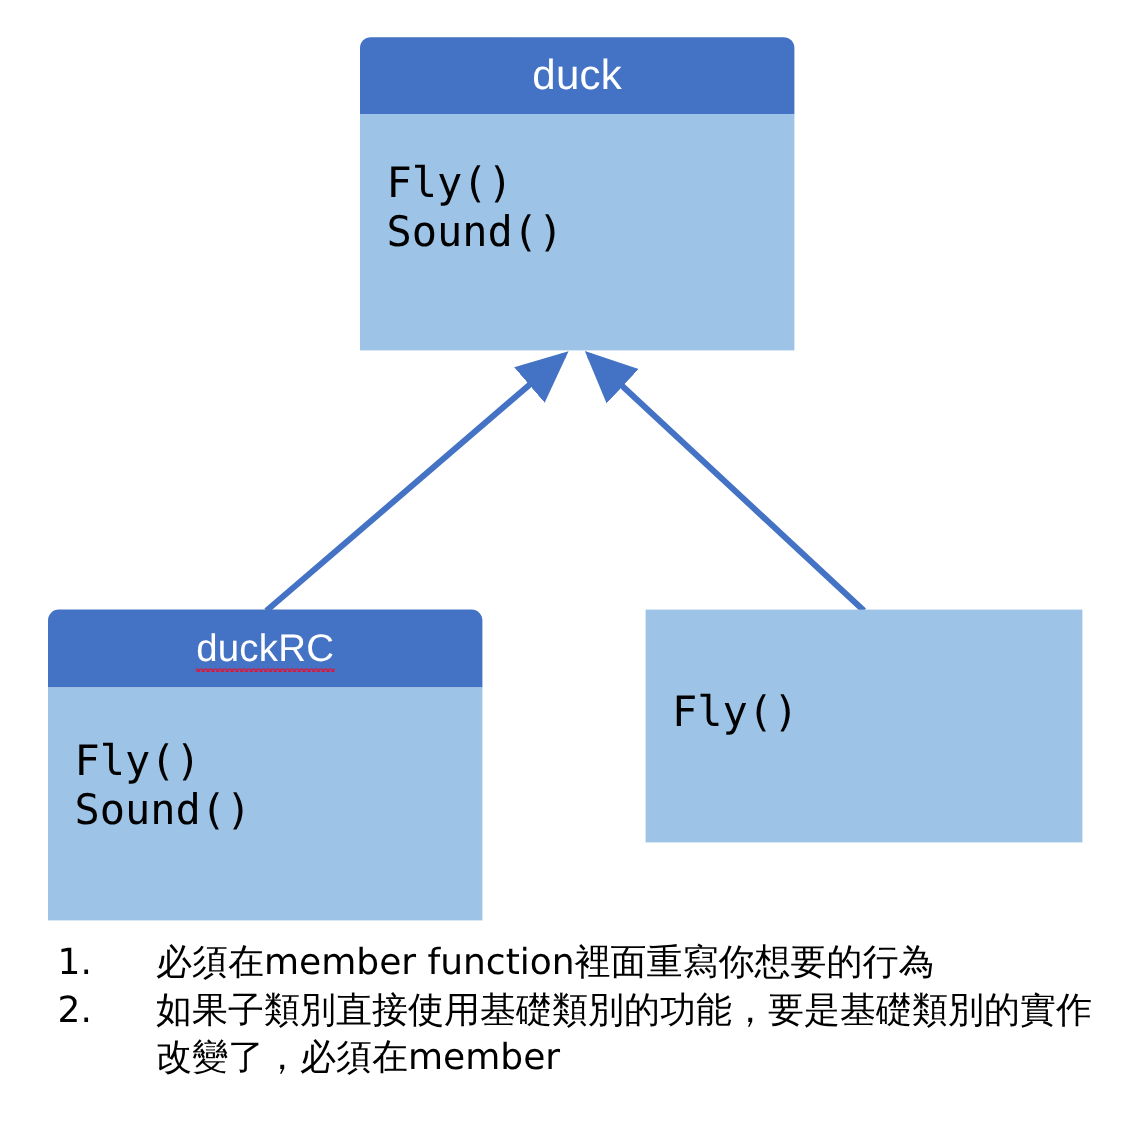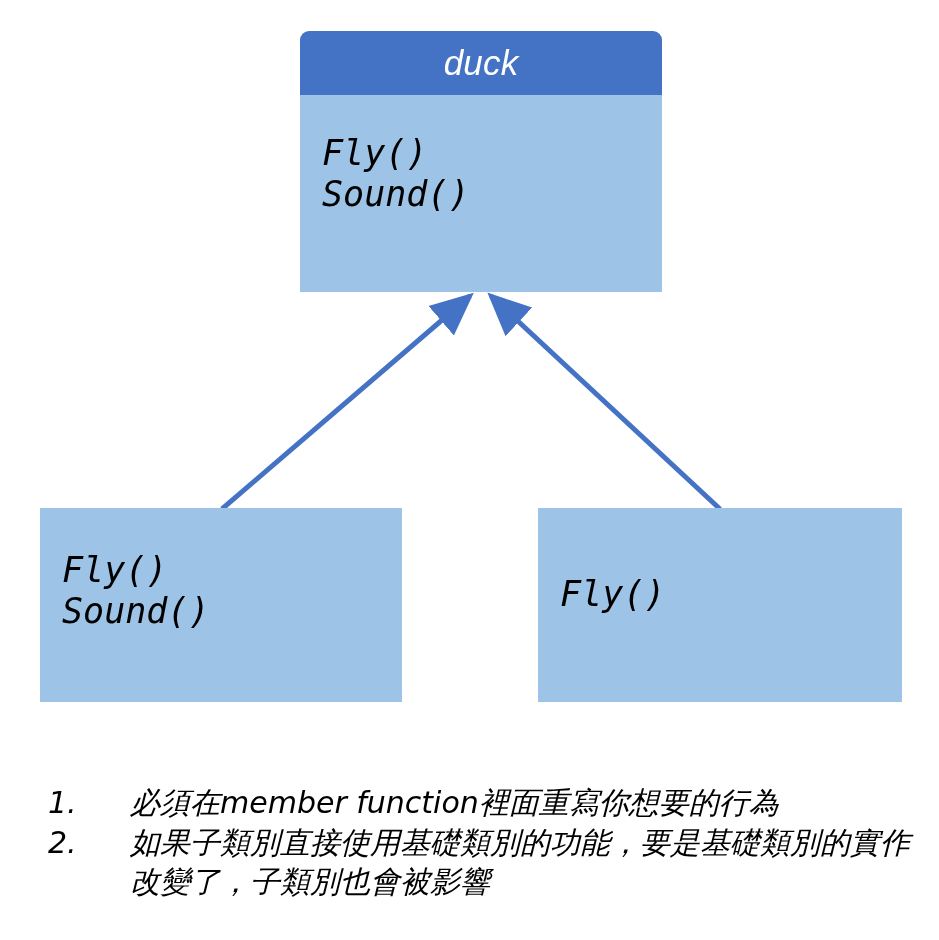--- a/index.html
+++ b/index.html
@@ -10,21 +10,20 @@
     width: 939px;
     height: 940px;
     background: #ffffff;
     font-family: "Liberation Sans", sans-serif;
     overflow: hidden;
   }
   #stage {
     position: relative;
     width: 939px;
     height: 940px;
-    font-style: italic;
   }
 
   
   .uml-box {
     position: absolute;
     box-sizing: border-box;
   }
   .uml-header {
     box-sizing: border-box;
     width: 100%;
@@ -141,36 +140,40 @@
     <div class="uml-header">
       <span class="title-text">duck</span>
     </div>
     <div class="uml-body">
       <div class="uml-method">Fly()</div>
       <div class="uml-method">Sound()</div>
     </div>
   </div>
 
   <div class="uml-box" id="box-duckrc">
+    <div class="uml-header">
+      <span class="title-text misspelled">duckRC</span>
+
+    </div>
     <div class="uml-body">
       <div class="uml-method">Fly()</div>
       <div class="uml-method">Sound()</div>
     </div>
   </div>
 
   <div class="uml-box" id="box-duckwood">
     <div class="uml-body">
       <div class="uml-method">Fly()</div>
     </div>
   </div>
 
   <div id="notes">
     <div class="note-row">
       <span class="note-num">1.</span>
       <span class="note-text">必須在member function裡面重寫你想要的行為</span>
     </div>
     <div class="note-row">
       <span class="note-num">2.</span>
-      <span class="note-text">如果子類別直接使用基礎類別的功能，要是基礎類別的實作改變了，子類別也會被影響</span>
+      <span class="note-text">如果子類別直接使用基礎類別的功能，要是基礎類別的實作改變了，必須在member</span>
     </div>
   </div>
 
 </div>
 
 </body></html>

